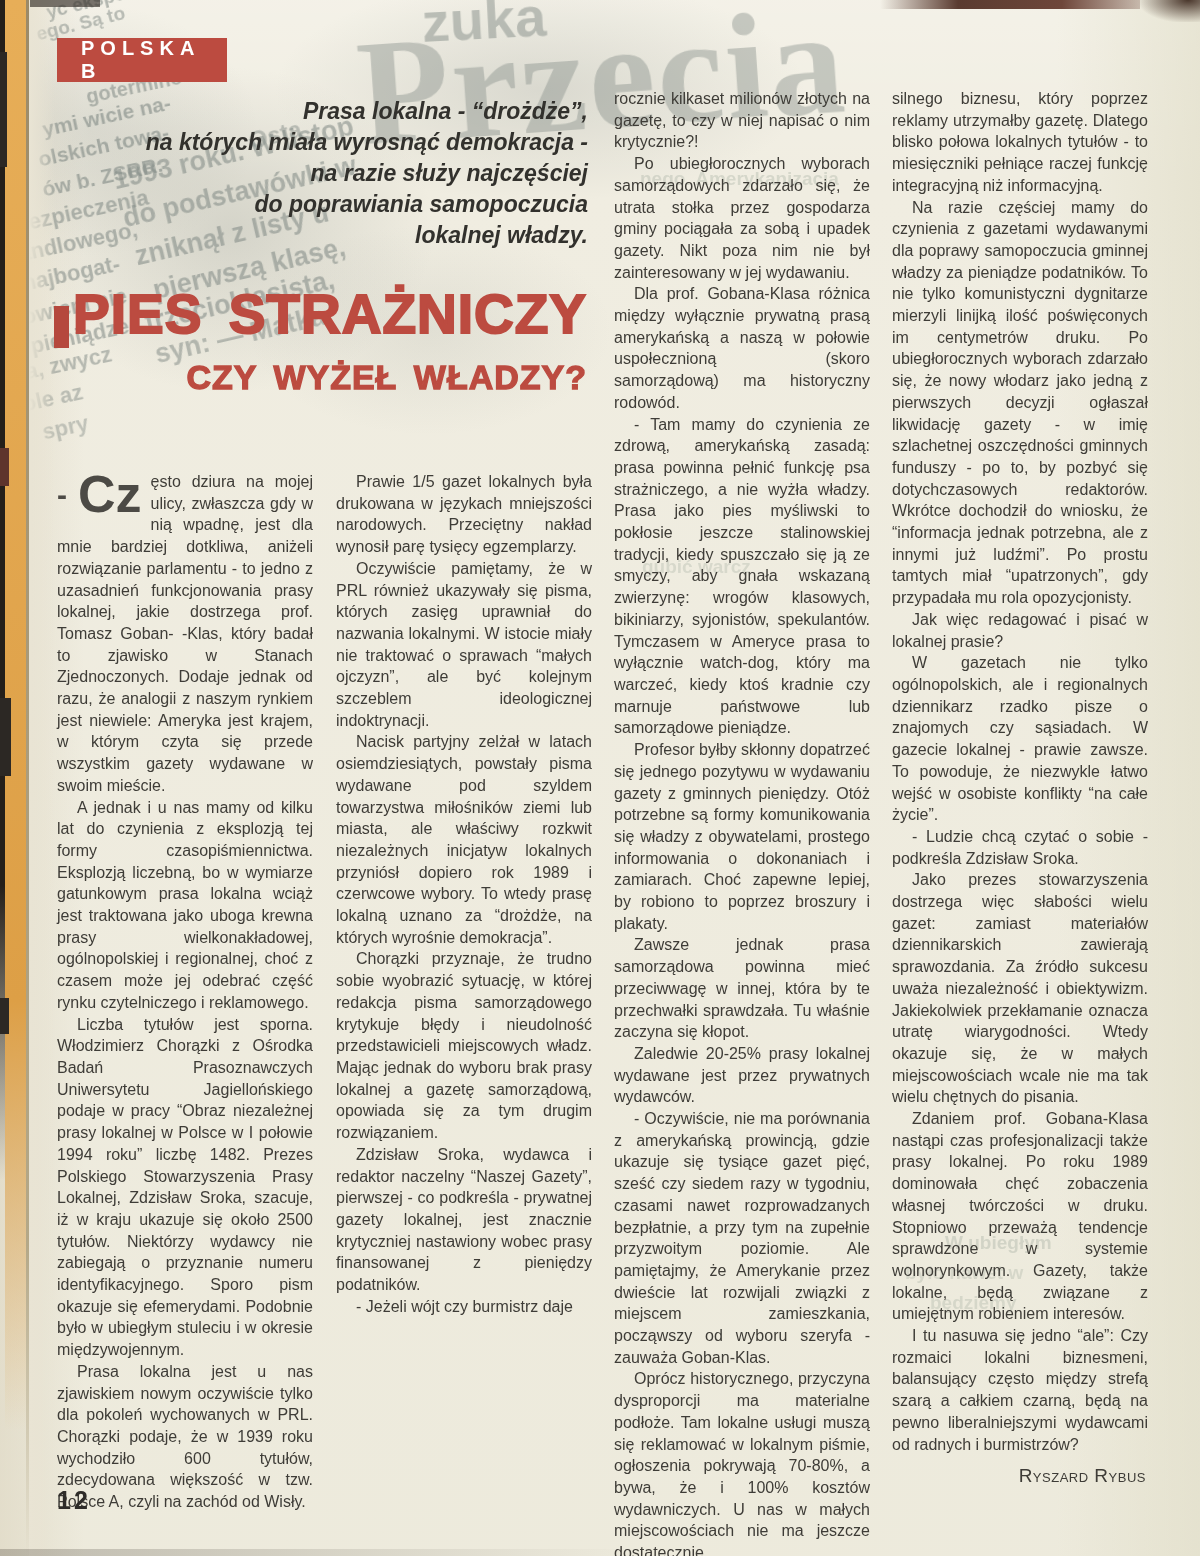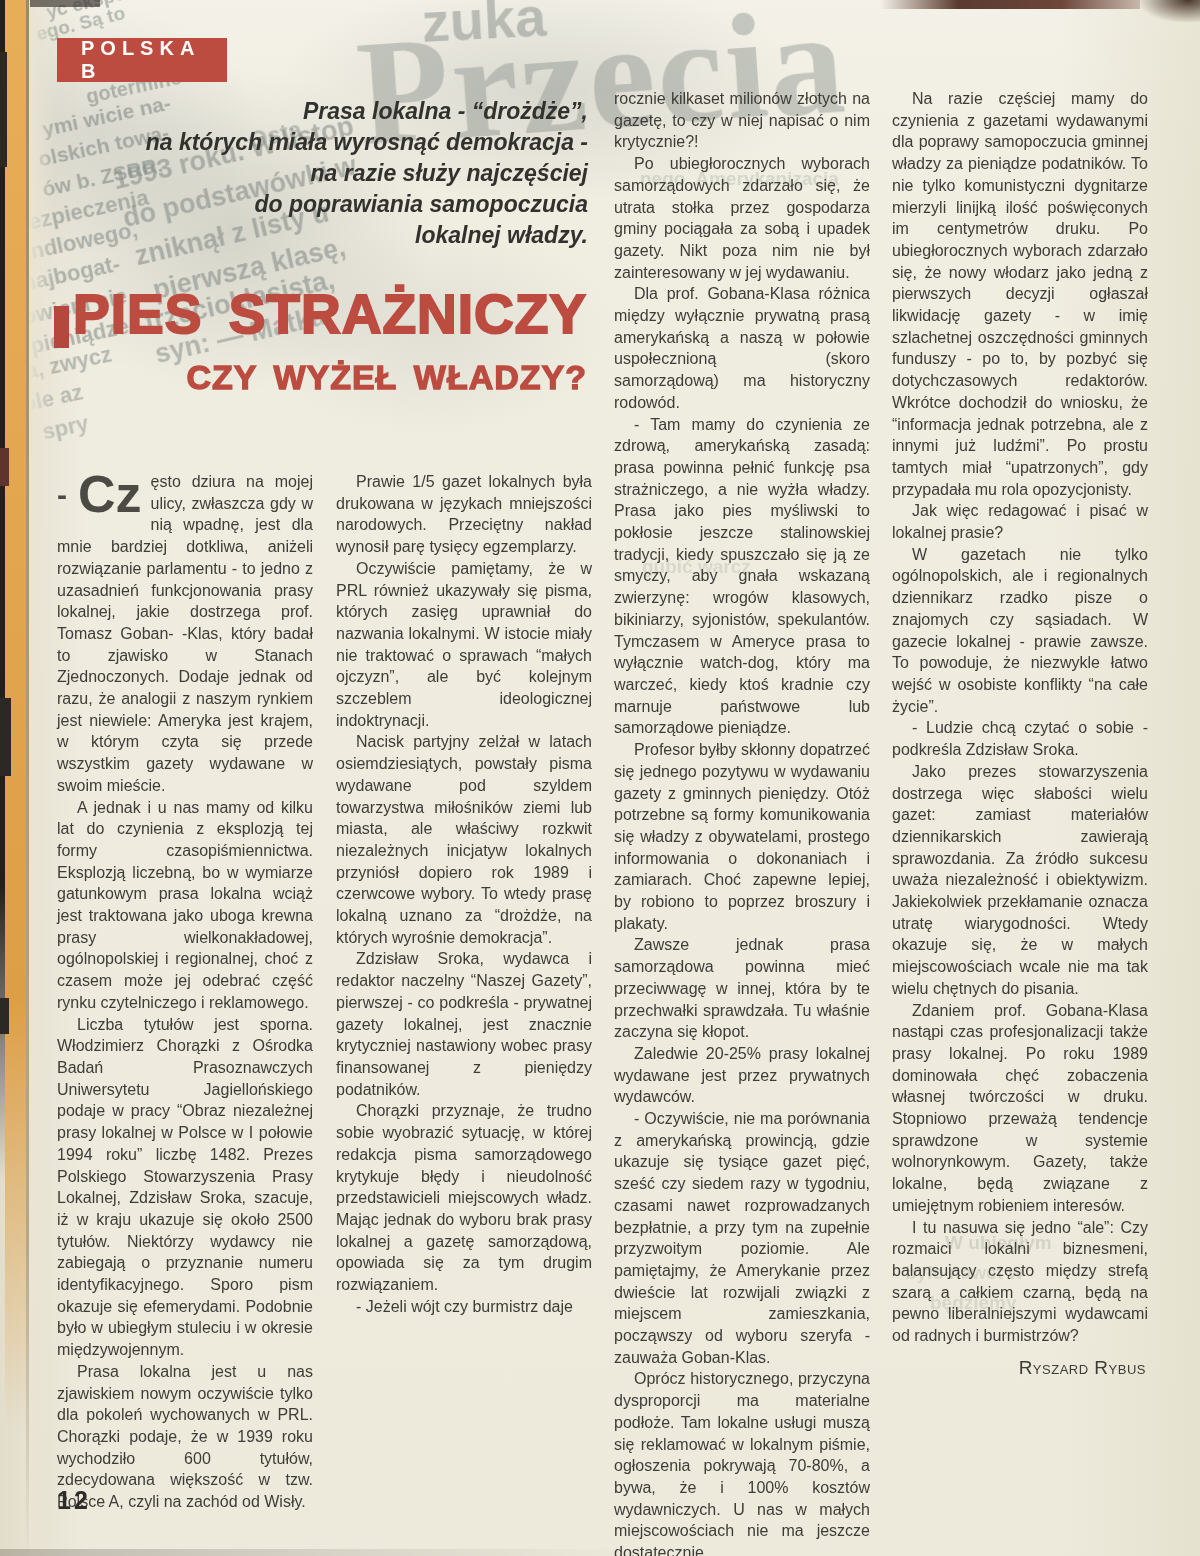--- a/index.html
+++ b/index.html
@@ -131,36 +131,37 @@
         <span class="dc-big">Cz</span>
       </span>ęsto dziura na mojej ulicy, zwłaszcza gdy w nią wpadnę, jest dla mnie bardziej dotkliwa, aniżeli rozwiązanie parlamentu - to jedno z uzasadnień funkcjonowania prasy lokalnej, jakie dostrzega prof. Tomasz Goban- -Klas, który badał to zjawisko w Stanach Zjednoczonych. Dodaje jednak od razu, że analogii z naszym rynkiem jest niewiele: Ameryka jest krajem, w którym czyta się przede wszystkim gazety wydawane w swoim mieście.</p>
     <p class="para">A jednak i u nas mamy od kilku lat do czynienia z eksplozją tej formy czasopiśmiennictwa. Eksplozją liczebną, bo w wymiarze gatunkowym prasa lokalna wciąż jest traktowana jako uboga krewna prasy wielkonakładowej, ogólnopolskiej i regionalnej, choć z czasem może jej odebrać część rynku czytelniczego i reklamowego.</p>
     <p class="para">Liczba tytułów jest sporna. Włodzimierz Chorązki z Ośrodka Badań Prasoznawczych Uniwersytetu Jagiellońskiego podaje w pracy “Obraz niezależnej prasy lokalnej w Polsce w I połowie 1994 roku” liczbę 1482. Prezes Polskiego Stowarzyszenia Prasy Lokalnej, Zdzisław Sroka, szacuje, iż w kraju ukazuje się około 2500 tytułów. Niektórzy wydawcy nie zabiegają o przyznanie numeru identyfikacyjnego. Sporo pism okazuje się efemerydami. Podobnie było w ubiegłym stuleciu i w okresie międzywojennym.</p>
     <p class="para">Prasa lokalna jest u nas zjawiskiem nowym oczywiście tylko dla pokoleń wychowanych w PRL. Chorązki podaje, że w 1939 roku wychodziło 600 tytułów, zdecydowana większość w tzw. Polsce A, czyli na zachód od Wisły.</p>
   </div>
 <div class="col" id="col2">
     <p class="para">Prawie 1/5 gazet lokalnych była drukowana w językach mniejszości narodowych. Przeciętny nakład wynosił parę tysięcy egzemplarzy.</p>
     <p class="para">Oczywiście pamiętamy, że w PRL również ukazywały się pisma, których zasięg uprawniał do nazwania lokalnymi. W istocie miały nie traktować o sprawach “małych ojczyzn”, ale być kolejnym szczeblem ideologicznej indoktrynacji.</p>
     <p class="para">Nacisk partyjny zelżał w latach osiemdziesiątych, powstały pisma wydawane pod szyldem towarzystwa miłośników ziemi lub miasta, ale właściwy rozkwit niezależnych inicjatyw lokalnych przyniósł dopiero rok 1989 i czerwcowe wybory. To wtedy prasę lokalną uznano za “drożdże, na których wyrośnie demokracja”.</p>
+    <p class="para">Chorązki przyznaje, że trudno sobie wyobrazić sytuację, w której redakcja pisma samorządowego krytykuje błędy i nieudolność przedstawicieli miejscowych władz. Mając jednak do wyboru brak prasy lokalnej a gazetę samorządową, opowiada się za tym drugim rozwiązaniem.</p>
     <p class="para">Zdzisław Sroka, wydawca i redaktor naczelny “Naszej Gazety”, pierwszej - co podkreśla - prywatnej gazety lokalnej, jest znacznie krytyczniej nastawiony wobec prasy finansowanej z pieniędzy podatników.</p>
-    <p class="para">Chorązki przyznaje, że trudno sobie wyobrazić sytuację, w której redakcja pisma samorządowego krytykuje błędy i nieudolność przedstawicieli miejscowych władz. Mając jednak do wyboru brak prasy lokalnej a gazetę samorządową, opowiada się za tym drugim rozwiązaniem.</p>
     <p class="para">- Jeżeli wójt czy burmistrz daje</p>
   </div>
 <div class="col" id="col3">
     <p class="para noindent">rocznie kilkaset milionów złotych na gazetę, to czy w niej napisać o nim krytycznie?!</p>
     <p class="para">Po ubiegłorocznych wyborach samorządowych zdarzało się, że utrata stołka przez gospodarza gminy pociągała za sobą i upadek gazety. Nikt poza nim nie był zainteresowany w jej wydawaniu.</p>
     <p class="para">Dla prof. Gobana-Klasa różnica między wyłącznie prywatną prasą amerykańską a naszą w połowie uspołecznioną (skoro samorządową) ma historyczny rodowód.</p>
     <p class="para">- Tam mamy do czynienia ze zdrową, amerykańską zasadą: prasa powinna pełnić funkcję psa strażniczego, a nie wyżła władzy. Prasa jako pies myśliwski to pokłosie jeszcze stalinowskiej tradycji, kiedy spuszczało się ją ze smyczy, aby gnała wskazaną zwierzynę: wrogów klasowych, bikiniarzy, syjonistów, spekulantów. Tymczasem w Ameryce prasa to wyłącznie watch-dog, który ma warczeć, kiedy ktoś kradnie czy marnuje państwowe lub samorządowe pieniądze.</p>
     <p class="para">Profesor byłby skłonny dopatrzeć się jednego pozytywu w wydawaniu gazety z gminnych pieniędzy. Otóż potrzebne są formy komunikowania się władzy z obywatelami, prostego informowania o dokonaniach i zamiarach. Choć zapewne lepiej, by robiono to poprzez broszury i plakaty.</p>
     <p class="para">Zawsze jednak prasa samorządowa powinna mieć przeciwwagę w innej, która by te przechwałki sprawdzała. Tu właśnie zaczyna się kłopot.</p>
     <p class="para">Zaledwie 20-25% prasy lokalnej wydawane jest przez prywatnych wydawców.</p>
     <p class="para">- Oczywiście, nie ma porównania z amerykańską prowincją, gdzie ukazuje się tysiące gazet pięć, sześć czy siedem razy w tygodniu, czasami nawet rozprowadzanych bezpłatnie, a przy tym na zupełnie przyzwoitym poziomie. Ale pamiętajmy, że Amerykanie przez dwieście lat rozwijali związki z miejscem zamieszkania, począwszy od wyboru szeryfa - zauważa Goban-Klas.</p>
     <p class="para">Oprócz historycznego, przyczyna dysproporcji ma materialne podłoże. Tam lokalne usługi muszą się reklamować w lokalnym piśmie, ogłoszenia pokrywają 70-80%, a bywa, że i 100% kosztów wydawniczych. U nas w małych miejscowościach nie ma jeszcze dostatecznie</p>
   </div>
 <div class="col" id="col4">
+  <p class="para noindent">silnego biznesu, który poprzez reklamy utrzymałby gazetę. Dlatego blisko połowa lokalnych tytułów - to miesięczniki pełniące raczej funkcję integracyjną niż informacyjną.</p>
     <p class="para">Na razie częściej mamy do czynienia z gazetami wydawanymi dla poprawy samopoczucia gminnej władzy za pieniądze podatników. To nie tylko komunistyczni dygnitarze mierzyli linijką ilość poświęconych im centymetrów druku. Po ubiegłorocznych wyborach zdarzało się, że nowy włodarz jako jedną z pierwszych decyzji ogłaszał likwidację gazety - w imię szlachetnej oszczędności gminnych funduszy - po to, by pozbyć się dotychczasowych redaktorów. Wkrótce dochodził do wniosku, że “informacja jednak potrzebna, ale z innymi już ludźmi”. Po prostu tamtych miał “upatrzonych”, gdy przypadała mu rola opozycjonisty.</p>
     <p class="para">Jak więc redagować i pisać w lokalnej prasie?</p>
     <p class="para">W gazetach nie tylko ogólnopolskich, ale i regionalnych dziennikarz rzadko pisze o znajomych czy sąsiadach. W gazecie lokalnej - prawie zawsze. To powoduje, że niezwykle łatwo wejść w osobiste konflikty “na całe życie”.</p>
     <p class="para">- Ludzie chcą czytać o sobie - podkreśla Zdzisław Sroka.</p>
     <p class="para">Jako prezes stowarzyszenia dostrzega więc słabości wielu gazet: zamiast materiałów dziennikarskich zawierają sprawozdania. Za źródło sukcesu uważa niezależność i obiektywizm. Jakiekolwiek przekłamanie oznacza utratę wiarygodności. Wtedy okazuje się, że w małych miejscowościach wcale nie ma tak wielu chętnych do pisania.</p>
     <p class="para">Zdaniem prof. Gobana-Klasa nastąpi czas profesjonalizacji także prasy lokalnej. Po roku 1989 dominowała chęć zobaczenia własnej twórczości w druku. Stopniowo przeważą tendencje sprawdzone w systemie wolnorynkowym. Gazety, także lokalne, będą związane z umiejętnym robieniem interesów.</p>
     <p class="para">I tu nasuwa się jedno “ale”: Czy rozmaici lokalni biznesmeni, balansujący często między strefą szarą a całkiem czarną, będą na pewno liberalniejszymi wydawcami od radnych i burmistrzów?</p>
     <div class="author">Ryszard Rybus</div>
 </div>
 

